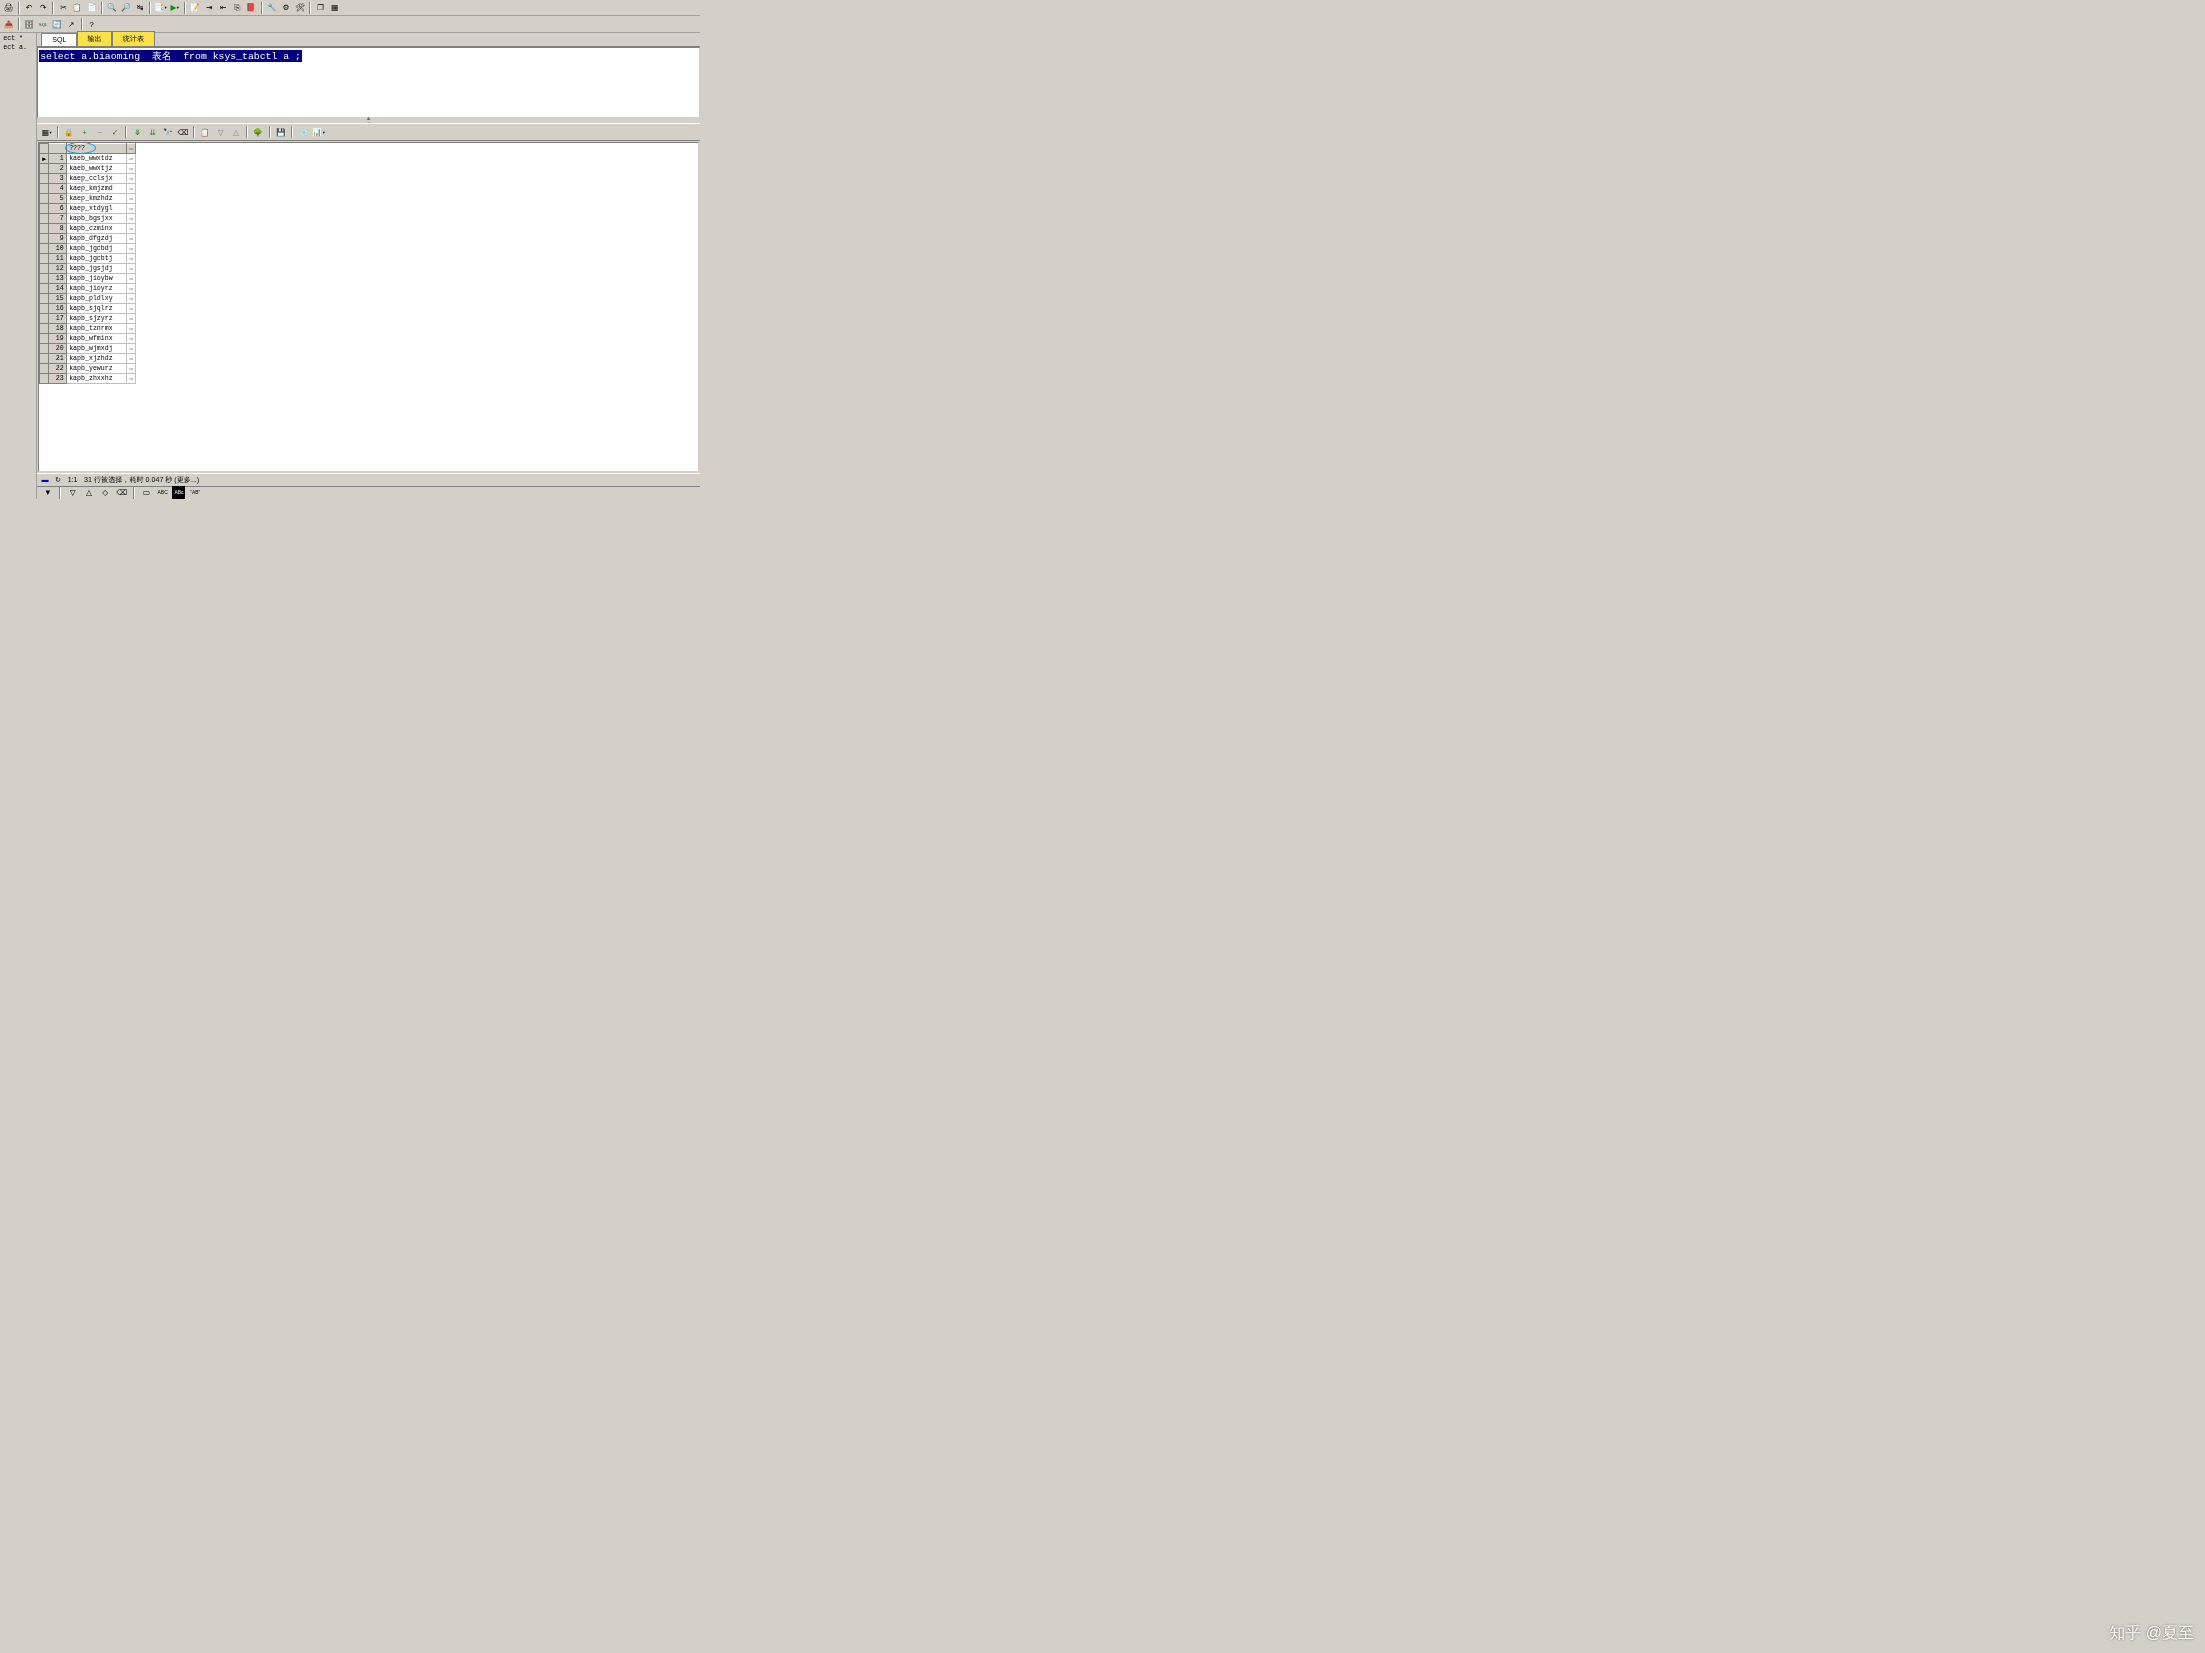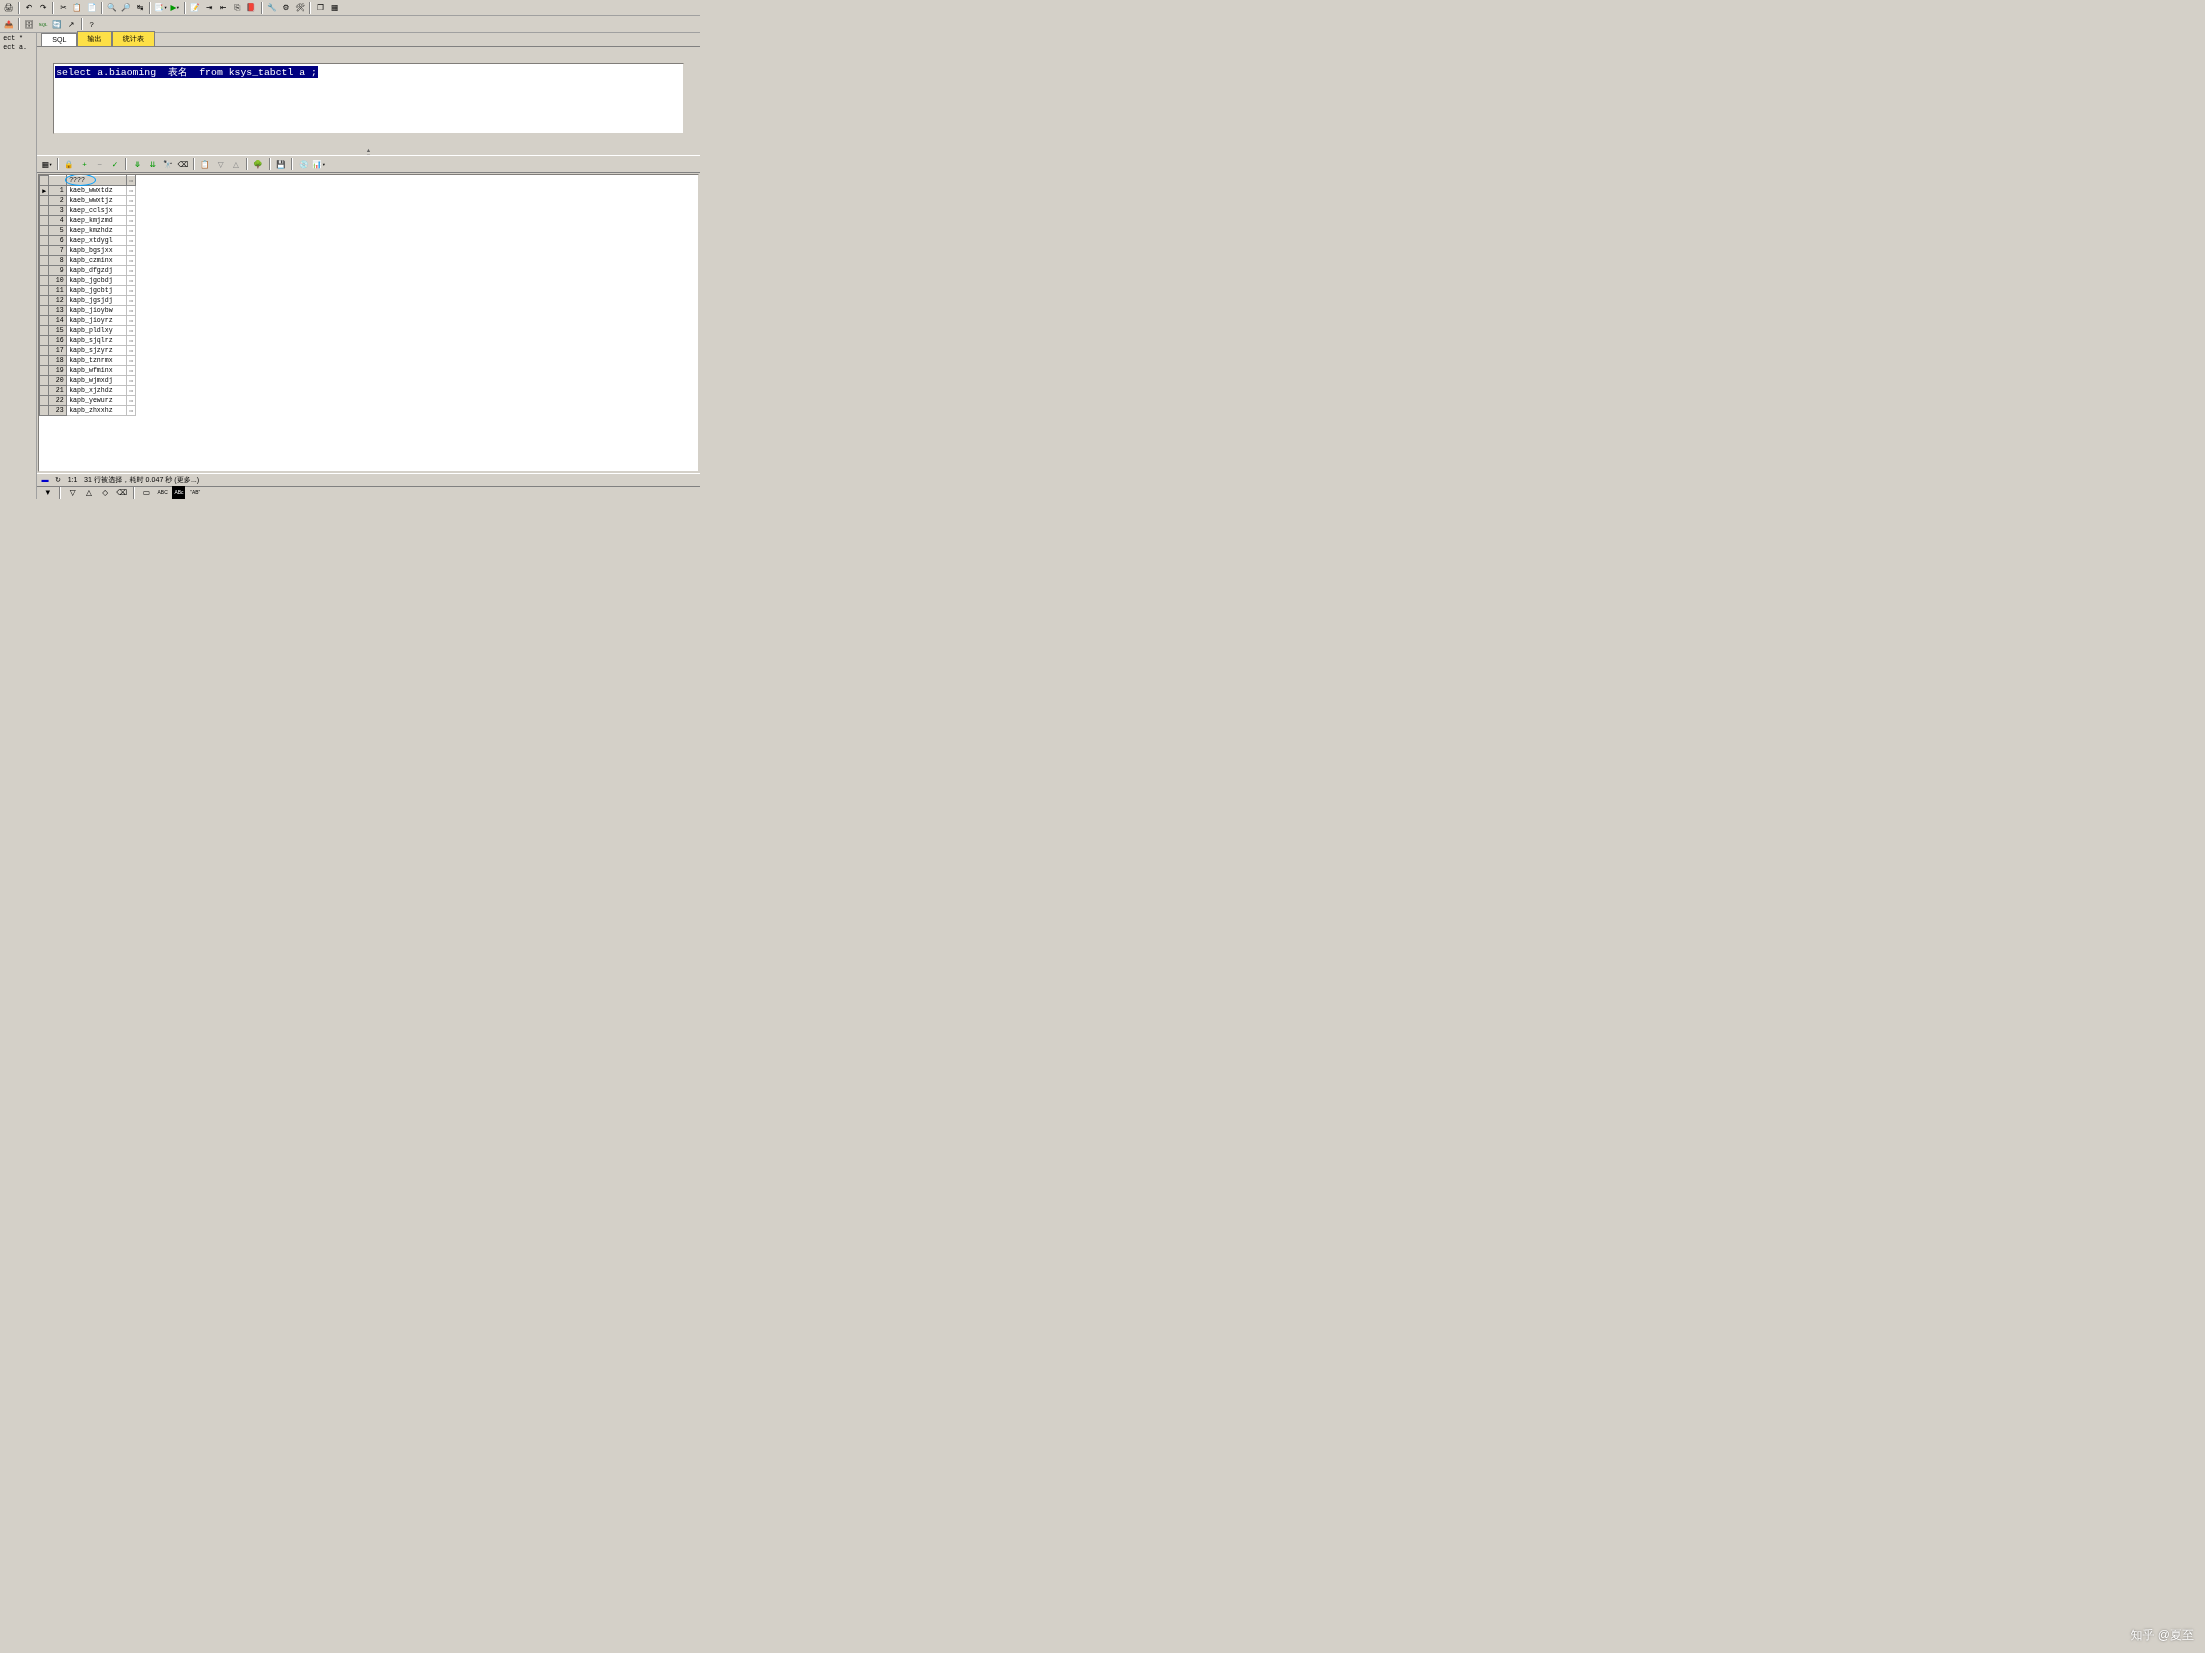--- a/index.html
+++ b/index.html
@@ -80,21 +80,21 @@
 }
 .tab.active {
   background: #fff;
   font-weight: normal;
   position: relative;
   top: 0.5px;
 }
 .sql-editor {
   background: #fff;
   border: 1.1px inset #d4d0c8;
-  margin: 16px;
+  margin: 0;
   padding: 1.1px;
   height: 71px;
   font-family: "Courier New", monospace;
   font-size: 9.8px;
 }
 .sql-text {
   background: #000080;
   color: #fff;
   display: inline;
   padding: 0.5px 1.1px;
@@ -192,21 +192,21 @@
   background: #d4d0c8;
   border-top: 0.5px solid #808080;
   height: 13px;
   gap: 3.3px;
 }
 .watermark {
   position: fixed;
   bottom: 8.8px;
   right: 11px;
   color: #fff;
-  font-size: 12px;
+  font-size: 16px;
   text-shadow: 0 0 2.2px rgba(0,0,0,0.6);
   pointer-events: none;
 }
 </style>
 </head>
 <body>
 
 <div class="toolbar">
   <span class="toolbar-btn">🖨</span>
   <span class="sep"></span>

